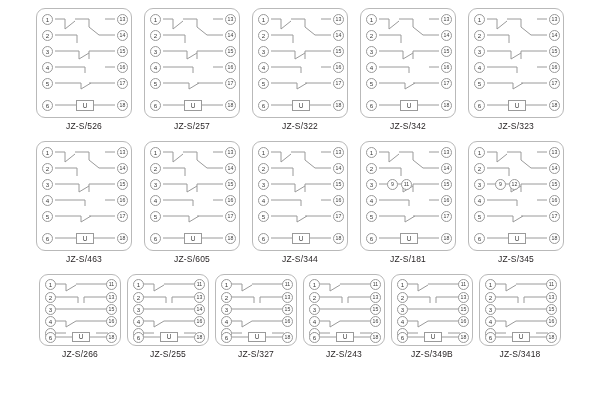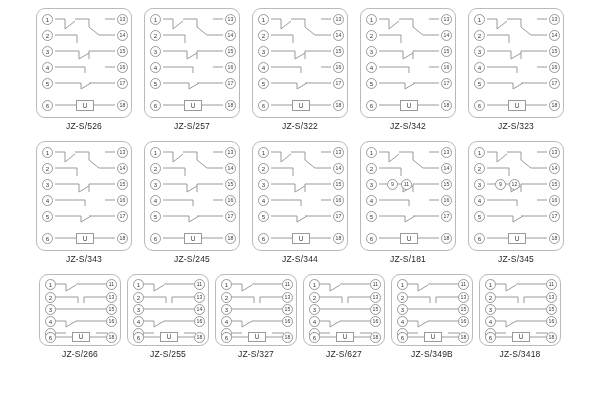--- a/index.html
+++ b/index.html
@@ -316,62 +316,62 @@
           <div class="pin" style="left: 5px; top: 69px;">5</div>
           <div class="pin" style="left: 5px; top: 91px;">6</div>
           <div class="pin small" style="left: 80px; top: 5px;">13</div>
           <div class="pin small" style="left: 80px; top: 21px;">14</div>
           <div class="pin small" style="left: 80px; top: 37px;">15</div>
           <div class="pin small" style="left: 80px; top: 53px;">16</div>
           <div class="pin small" style="left: 80px; top: 69px;">17</div>
           <div class="pin small" style="left: 80px; top: 91px;">18</div>
           <div class="coil" style="width: 18px; height: 11px; left: 39px; top: 90.5px; line-height: 9px;">U</div>
         </div>
-        <div class="caption">JZ-S/343</div>
-      </div>
-      <div class="cell">
-        <div class="diagram" style="width: 96px; height: 110px;">
-          <svg class="wires" width="96" height="110">
-            <path d="M 18 10 H 28"></path>
-            <path d="M 18 26 H 28"></path>
-            <path d="M 18 42 H 28"></path>
-            <path d="M 18 58 H 28"></path>
-            <path d="M 18 74 H 28"></path>
-            <path d="M 68 10 H 78"></path>
-            <path d="M 68 26 H 78"></path>
-            <path d="M 68 42 H 78"></path>
-            <path d="M 68 58 H 78"></path>
-            <path d="M 68 74 H 78"></path>
-            <path d="M 28 10 V 20 M 28 20 L 38 12"></path>
-            <path d="M 38 10 H 52 M 52 10 V 18"></path>
-            <path d="M 52 18 L 62 26 M 62 26 H 68"></path>
-            <path d="M 28 26 H 40 M 40 26 V 34"></path>
-            <path d="M 28 42 H 42 M 42 42 V 50 L 52 44"></path>
-            <path d="M 52 42 H 68 M 52 42 V 50"></path>
-            <path d="M 28 58 H 48 M 48 58 V 64"></path>
-            <path d="M 28 74 H 44 M 44 74 V 80 L 54 74"></path>
-            <path d="M 52 74 H 68"></path>
-            <path d="M 18 96 H 39"></path>
-            <path d="M 57 96 H 78"></path>
-          </svg>
-          <div class="pin" style="left: 5px; top: 5px;">1</div>
-          <div class="pin" style="left: 5px; top: 21px;">2</div>
-          <div class="pin" style="left: 5px; top: 37px;">3</div>
-          <div class="pin" style="left: 5px; top: 53px;">4</div>
-          <div class="pin" style="left: 5px; top: 69px;">5</div>
-          <div class="pin" style="left: 5px; top: 91px;">6</div>
-          <div class="pin small" style="left: 80px; top: 5px;">13</div>
-          <div class="pin small" style="left: 80px; top: 21px;">14</div>
-          <div class="pin small" style="left: 80px; top: 37px;">15</div>
-          <div class="pin small" style="left: 80px; top: 53px;">16</div>
-          <div class="pin small" style="left: 80px; top: 69px;">17</div>
-          <div class="pin small" style="left: 80px; top: 91px;">18</div>
-          <div class="coil" style="width: 18px; height: 11px; left: 39px; top: 90.5px; line-height: 9px;">U</div>
-        </div>
-        <div class="caption">JZ-S/245</div>
+        <div class="caption">JZ-S/463</div>
+      </div>
+      <div class="cell">
+        <div class="diagram" style="width: 96px; height: 110px;">
+          <svg class="wires" width="96" height="110">
+            <path d="M 18 10 H 28"></path>
+            <path d="M 18 26 H 28"></path>
+            <path d="M 18 42 H 28"></path>
+            <path d="M 18 58 H 28"></path>
+            <path d="M 18 74 H 28"></path>
+            <path d="M 68 10 H 78"></path>
+            <path d="M 68 26 H 78"></path>
+            <path d="M 68 42 H 78"></path>
+            <path d="M 68 58 H 78"></path>
+            <path d="M 68 74 H 78"></path>
+            <path d="M 28 10 V 20 M 28 20 L 38 12"></path>
+            <path d="M 38 10 H 52 M 52 10 V 18"></path>
+            <path d="M 52 18 L 62 26 M 62 26 H 68"></path>
+            <path d="M 28 26 H 40 M 40 26 V 34"></path>
+            <path d="M 28 42 H 42 M 42 42 V 50 L 52 44"></path>
+            <path d="M 52 42 H 68 M 52 42 V 50"></path>
+            <path d="M 28 58 H 48 M 48 58 V 64"></path>
+            <path d="M 28 74 H 44 M 44 74 V 80 L 54 74"></path>
+            <path d="M 52 74 H 68"></path>
+            <path d="M 18 96 H 39"></path>
+            <path d="M 57 96 H 78"></path>
+          </svg>
+          <div class="pin" style="left: 5px; top: 5px;">1</div>
+          <div class="pin" style="left: 5px; top: 21px;">2</div>
+          <div class="pin" style="left: 5px; top: 37px;">3</div>
+          <div class="pin" style="left: 5px; top: 53px;">4</div>
+          <div class="pin" style="left: 5px; top: 69px;">5</div>
+          <div class="pin" style="left: 5px; top: 91px;">6</div>
+          <div class="pin small" style="left: 80px; top: 5px;">13</div>
+          <div class="pin small" style="left: 80px; top: 21px;">14</div>
+          <div class="pin small" style="left: 80px; top: 37px;">15</div>
+          <div class="pin small" style="left: 80px; top: 53px;">16</div>
+          <div class="pin small" style="left: 80px; top: 69px;">17</div>
+          <div class="pin small" style="left: 80px; top: 91px;">18</div>
+          <div class="coil" style="width: 18px; height: 11px; left: 39px; top: 90.5px; line-height: 9px;">U</div>
+        </div>
+        <div class="caption">JZ-S/605</div>
       </div>
       <div class="cell">
         <div class="diagram" style="width: 96px; height: 110px;">
           <svg class="wires" width="96" height="110">
             <path d="M 18 10 H 28"></path>
             <path d="M 18 26 H 28"></path>
             <path d="M 18 42 H 28"></path>
             <path d="M 18 58 H 28"></path>
             <path d="M 18 74 H 28"></path>
             <path d="M 68 10 H 78"></path>
@@ -634,21 +634,21 @@
           <div class="pin" style="left: 5px; top: 41px;">4</div>
           <div class="pin" style="left: 5px; top: 53px;">5</div>
           <div class="pin" style="left: 5px; top: 57px;">6</div>
           <div class="pin small" style="left: 66px; top: 4px;">11</div>
           <div class="pin small" style="left: 66px; top: 17px;">13</div>
           <div class="pin small" style="left: 66px; top: 29px;">15</div>
           <div class="pin small" style="left: 66px; top: 41px;">16</div>
           <div class="pin small" style="left: 66px; top: 57px;">18</div>
           <div class="coil" style="width: 18px; height: 10px; left: 32px; top: 57px; line-height: 8px;">U</div>
         </div>
-        <div class="caption">JZ-S/627</div>
+        <div class="caption">JZ-S/243</div>
       </div>
       <div class="cell">
         <div class="diagram" style="width: 82px; height: 72px;">
           <svg class="wires" width="82" height="72">
             <path d="M 14 9 H 26"></path>
             <path d="M 14 22 H 26"></path>
             <path d="M 14 34 H 26"></path>
             <path d="M 14 46 H 26"></path>
             <path d="M 14 58 H 26"></path>
             <path d="M 56 9 H 68"></path>

